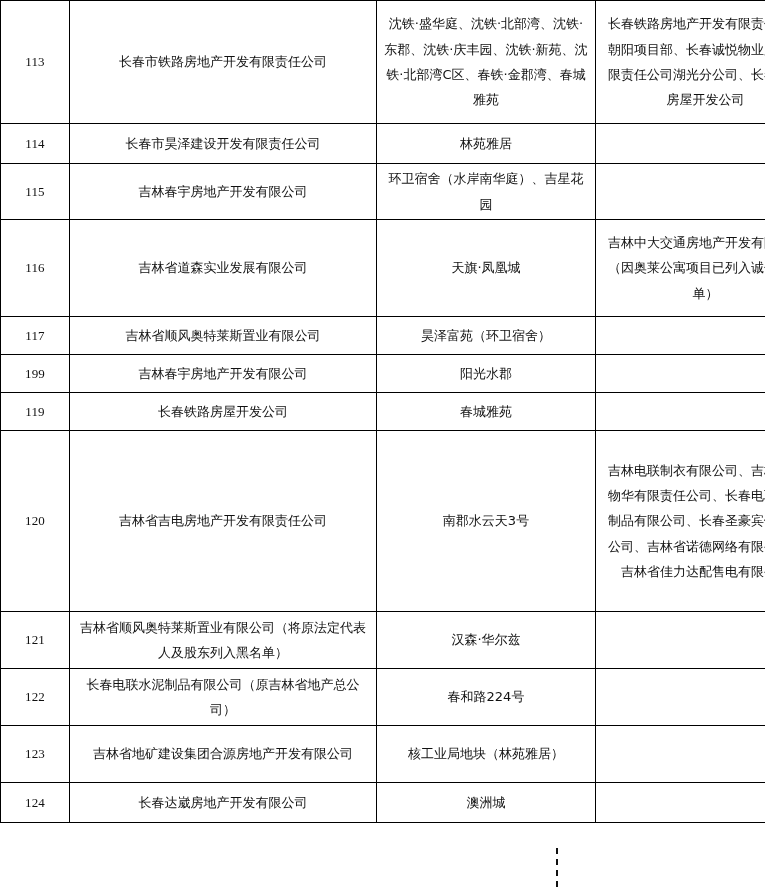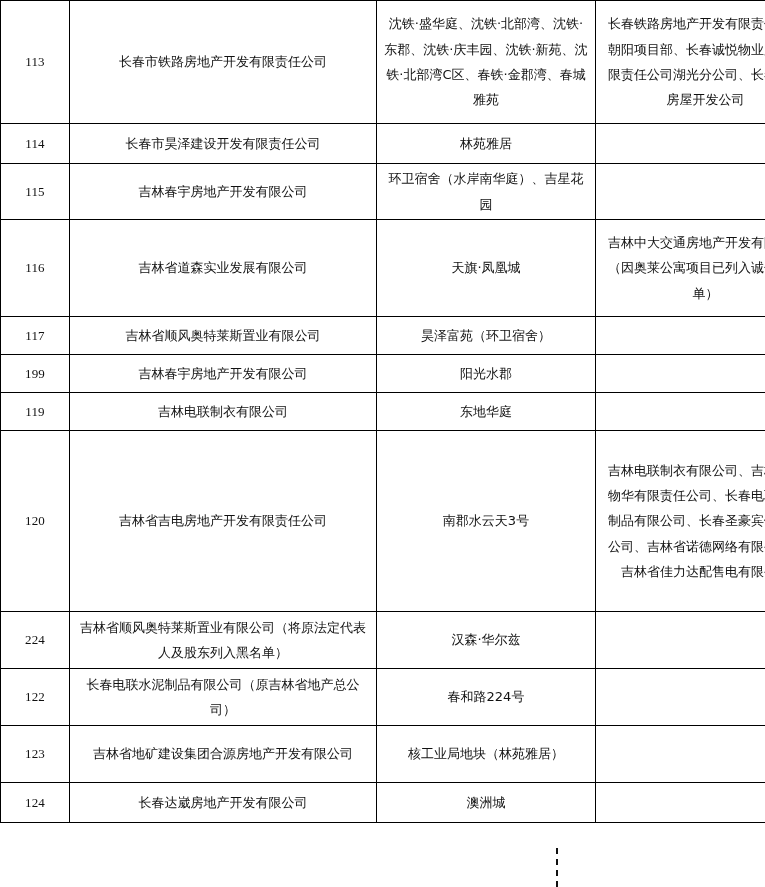--- a/index.html
+++ b/index.html
@@ -122,34 +122,34 @@
 
       <tr class="r118">
         <td class="c-index">199</td>
         <td class="c-company">吉林春宇房地产开发有限公司</td>
         <td class="c-project">阳光水郡</td>
         <td class="c-related"></td>
       </tr>
 
       <tr class="r119">
         <td class="c-index">119</td>
-        <td class="c-company">吉林电联制衣有限公司</td>
-        <td class="c-project">东地华庭</td>
+        <td class="c-company">长春铁路房屋开发公司</td>
+        <td class="c-project">春城雅苑</td>
         <td class="c-related"></td>
       </tr>
 
       <tr class="r120">
         <td class="c-index">120</td>
         <td class="c-company">吉林省吉电房地产开发有限责任公司</td>
         <td class="c-project">南郡水云天3号</td>
         <td class="c-related">吉林电联制衣有限公司、吉林电力物华有限责任公司、长春电联水泥制品有限公司、长春圣豪宾馆有限公司、吉林省诺德网络有限公司、吉林省佳力达配售电有限公司</td>
       </tr>
 
       <tr class="r121">
-        <td class="c-index">224</td>
+        <td class="c-index">121</td>
         <td class="c-company">吉林省顺风奥特莱斯置业有限公司（将原法定代表人及股东列入黑名单）</td>
         <td class="c-project">汉森·华尔兹</td>
         <td class="c-related"></td>
       </tr>
 
       <tr class="r122">
         <td class="c-index">122</td>
         <td class="c-company">长春电联水泥制品有限公司（原吉林省地产总公司）</td>
         <td class="c-project">春和路224号</td>
         <td class="c-related"></td>

